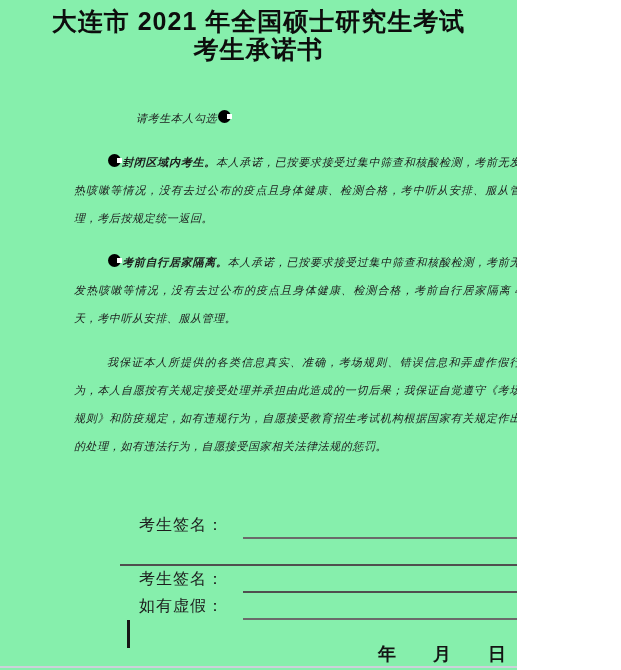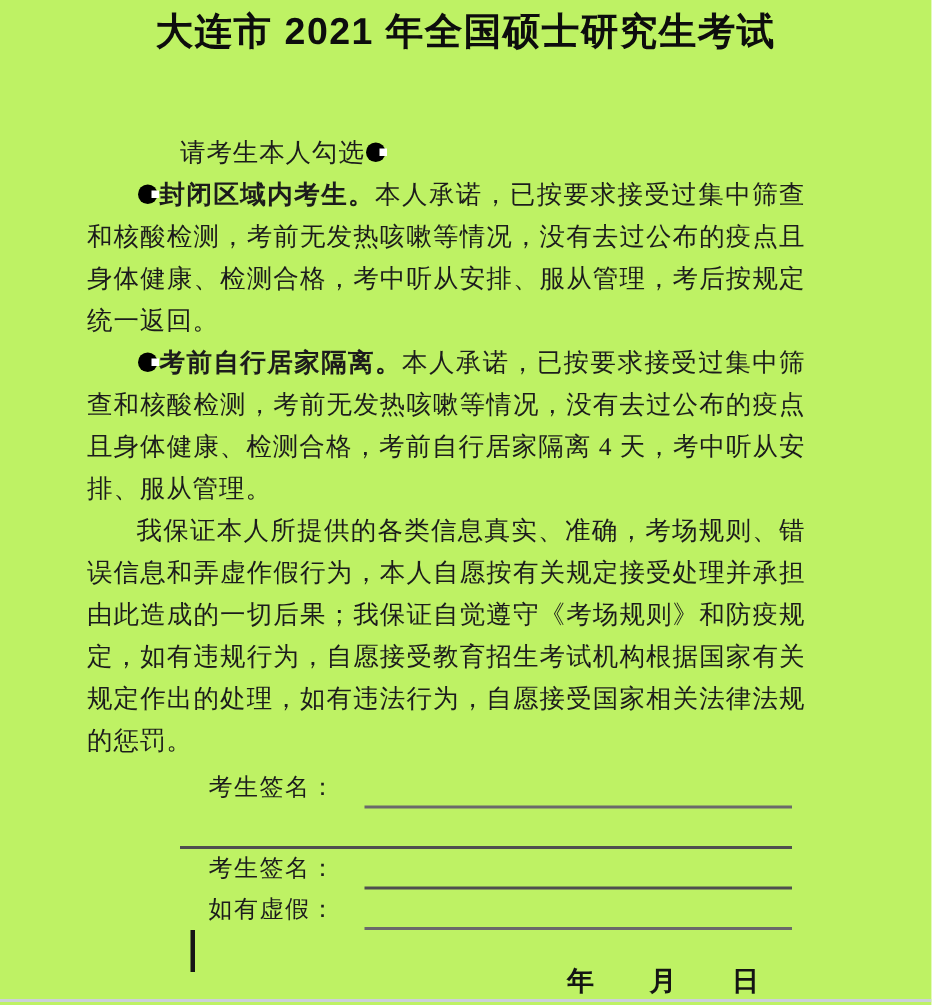--- a/index.html
+++ b/index.html
@@ -1,45 +1,46 @@
 <!DOCTYPE html>
 <html><head>
 <meta charset="utf-8">
 <style>
   html,body{margin:0;padding:0;background:#ffffff;}
   .page{
     position:relative;
-    width:621px;height:670px;
-    background:#bef264;
+    width:517px;height:670px;
+    background:#86efac;
     overflow:hidden;
     font-family:"Liberation Serif", serif;
     color:#1c1c1c;
   }
   .doc-title{
     margin:0;
     padding-top:7px;
     text-align:center;
     font-family:"Liberation Sans", sans-serif;
     font-weight:bold;
     font-size:25px;
     line-height:28px;
     letter-spacing:1px;
     color:#0d0d0d;
   }
   .body-block{
     position:absolute;
     left:58px;top:88px;width:479px;
   }
   .para{
-    margin:0;
-    font-size:17px;
+    margin:16px;
+    font-size:11px;
     line-height:28px;
     letter-spacing:0.6px;
     text-align:justify;
     text-indent:33px;
+    font-style:italic;
   }
   .para-instruction{
     text-indent:62px;
     text-align:left;
   }
   .opt-label{font-weight:bold;}
   .bullet{
     display:inline-block;
     width:13px;height:13px;
     background:#000;
@@ -101,20 +102,21 @@
     border-top:2px solid #ccd1d9;
   }
 </style>
 </head>
 <body>
 
 <div class="page">
 
   <h1 class="doc-title">
     <span>大连市 2021 年全国硕士研究生考试</span><br>
+    <span>考生承诺书</span>
   </h1>
 
   <div class="body-block">
 
     <p class="para para-instruction"><span>请考生本人勾选</span><span class="bullet"></span></p>
 
     <p class="para"><span class="bullet"></span><span class="opt-label">封闭区域内考生。</span><span>本人承诺，已按要求接受过集中筛查和核酸检测，考前无发热咳嗽等情况，没有去过公布的疫点且身体健康、检测合格，考中听从安排、服从管理，考后按规定统一返回。</span></p>
 
     <p class="para"><span class="bullet"></span><span class="opt-label">考前自行居家隔离。</span><span>本人承诺，已按要求接受过集中筛查和核酸检测，考前无发热咳嗽等情况，没有去过公布的疫点且身体健康、检测合格，考前自行居家隔离 4 天，考中听从安排、服从管理。</span></p>
 

